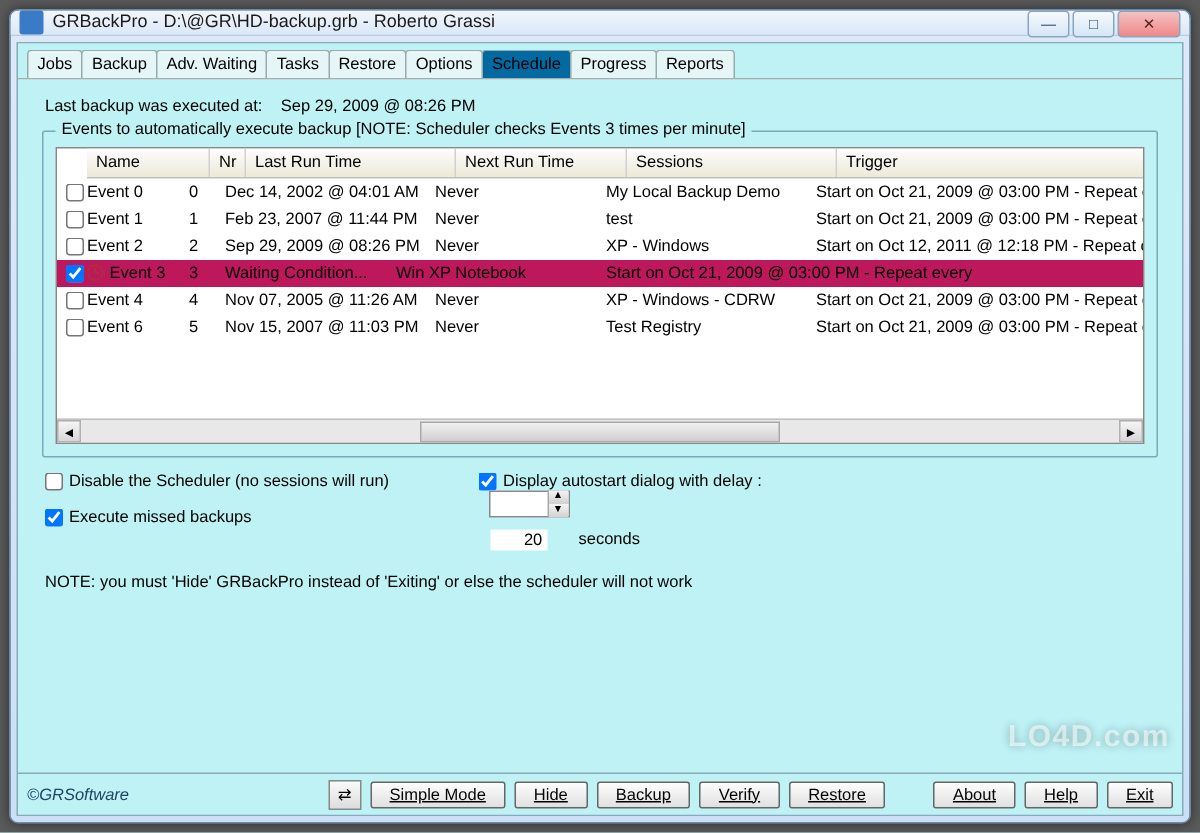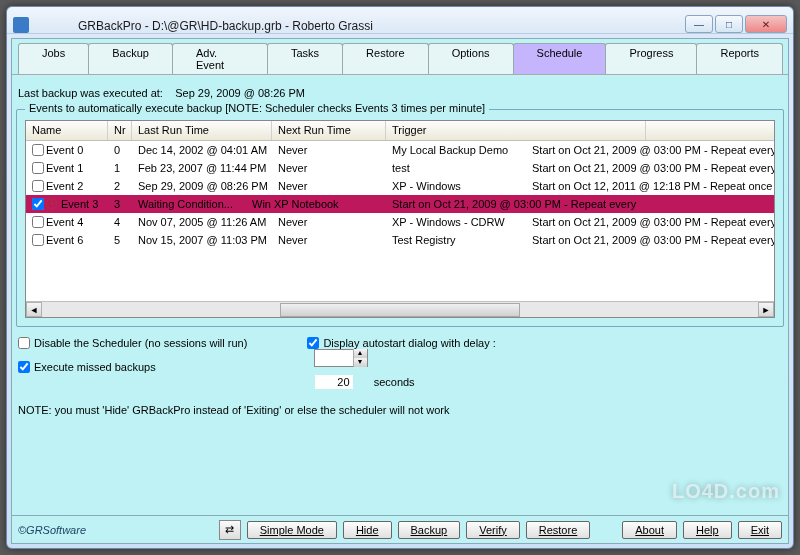--- a/index.html
+++ b/index.html
@@ -1,33 +1,33 @@
 <!DOCTYPE html>
 <html><head>
 <meta charset="utf-8">
 <style>
 * { box-sizing: border-box; margin: 0; padding: 0; }
 body { font-family: "Segoe UI", Tahoma, sans-serif; font-size: 11px; background: #5a5a5a; width: 800px; height: 555px; position: relative; overflow: hidden; }
 .window { position: absolute; top: 6px; left: 6px; right: 6px; bottom: 6px; background: linear-gradient(#dde9f7,#cbe0f5); border: 1px solid #6b8aab; border-radius: 6px; box-shadow: 0 0 8px rgba(0,0,0,0.5); display: flex; flex-direction: column; }
-.titlebar { height: 27px; display: flex; align-items: flex-end; padding: 0 6px; background: linear-gradient(#f1f6fc,#dbe8f7); border-bottom: 1px solid #b8cde2; border-radius: 6px 6px 0 0; gap: 43px; }
+.titlebar { height: 17px; display: flex; align-items: flex-start; padding: 0 6px; background: linear-gradient(#f1f6fc,#dbe8f7); border-bottom: 1px solid #b8cde2; border-radius: 6px 6px 0 0; }
 .titlebar .icon { width:16px; height:16px; background:#3a7bc8; border-radius:2px; margin-right:6px; }
 .titlebar .title { flex:1; color:#1a1a1a; font-size:12px; }
 .titlebar .winbtns { display:flex; gap:2px; }
 .winbtn { width:28px; height:18px; border:1px solid #8aa5c2; border-radius:3px; background:linear-gradient(#f5f9fd,#d6e6f5); display:flex; align-items:center; justify-content:center; font-size:10px; color:#2a4a6a; cursor:pointer; }
 .winbtn.close { width:42px; background:linear-gradient(#f5c2c2,#e88); color:#5a1a1a; }
 .client { flex:1; margin:4px; background:#bef2f5; border:1px solid #8ab; display:flex; flex-direction:column; position:relative; }
 .tabs { display:flex; padding:4px 6px 0 6px; gap:0; border-bottom:1px solid #aaa; background:#bef2f5; }
-.tab { padding:3px 23px; border:1px solid #9aa; border-bottom:none; background:#e6f5f5; margin-right:-1px; cursor:pointer; border-radius:3px 3px 0 0; font-size:11px; }
-.tab.active { background:#c4b5fd; position:relative; z-index:2; }
-.tabcontent { flex:1; background:#bef2f5; padding:8px 4px; display:flex; flex-direction:column; overflow:hidden; }
+.tab { padding:3px 6px; border:1px solid #9aa; border-bottom:none; background:#e6f5f5; margin-right:-1px; cursor:pointer; border-radius:3px 3px 0 0; font-size:11px; }
+.tab.active { background:#0369a1; position:relative; z-index:2; }
+.tabcontent { flex:1; background:#bef2f5; padding:8px 16px; display:flex; flex-direction:column; overflow:hidden; }
 .line1 { margin:4px 2px 10px 2px; }
 .groupbox { border:1px solid #7ab; border-radius:2px; padding:10px 8px 8px 8px; position:relative; margin-bottom:8px; }
 .groupbox .legend { position:absolute; top:-8px; left:8px; background:#bef2f5; padding:0 4px; font-size:11px; }
 .listwrap { border:1px solid #888; background:#fff; height:198px; overflow:hidden; position:relative; }
-.cols { display:flex; background:linear-gradient(#fdfdfd,#ece9d8); border-bottom:1px solid #c0c0c0; height:20px; }
+.cols { display:flex; background:linear-gradient(#fdfdfd,#ece9d8); border-bottom:1px solid #c0c0c0; height:20px;margin-left:20px; }
 .colh { padding:3px 6px; border-right:1px solid #d0d0d0; font-size:11px; white-space:nowrap; overflow:hidden; }
 .rows { overflow-x:auto; overflow-y:hidden; }
 .row { display:flex; height:18px; align-items:center; white-space:nowrap; }
 .row.sel { background:#be185d; }
 .cell { padding:1px 6px; font-size:11px; overflow:hidden; white-space:nowrap; }
 .cell.chk { display:flex; align-items:flex-start; gap:2px; }
 input[type=checkbox]{ width:12px; height:12px; }
 .c0{width:82px;min-width:82px;} .c1{width:24px;min-width:24px;} .c2{width:140px;min-width:140px;} .c3{width:114px;min-width:114px;} .c4{width:140px;min-width:140px;} .c5{width:260px;min-width:260px;}
 .hscroll { position:absolute; bottom:0; left:0; right:0; height:16px; background:#e8e8e8; border-top:1px solid #c0c0c0; display:flex; }
 .hscroll .sbtn { width:16px; background:linear-gradient(#f5f5f5,#d8d8d8); border:1px solid #b0b0b0; display:flex; align-items:center; justify-content:center; font-size:9px; cursor:pointer; }
@@ -64,21 +64,21 @@
       <div class="winbtn">—</div>
       <div class="winbtn">□</div>
       <div class="winbtn close">✕</div>
     </div>
   </div>
 
   <div class="client">
     <div class="tabs" id="tabs">
         <div class="tab">Jobs</div>
         <div class="tab">Backup</div>
-        <div class="tab">Adv. Event</div>
+        <div class="tab">Adv. Waiting</div>
         <div class="tab">Tasks</div>
         <div class="tab">Restore</div>
         <div class="tab">Options</div>
         <div class="tab active">Schedule</div>
         <div class="tab">Progress</div>
         <div class="tab">Reports</div>
       </div>
 
     <div class="tabcontent">
       <div class="line1">
@@ -88,20 +88,21 @@
 
       <div class="groupbox">
         <div class="legend">Events to automatically execute backup [NOTE: Scheduler checks Events 3 times per minute]</div>
 
         <div class="listwrap">
           <div class="cols" id="cols">
               <div class="colh c0">Name</div>
               <div class="colh c1">Nr</div>
               <div class="colh c2">Last Run Time</div>
               <div class="colh c3">Next Run Time</div>
+              <div class="colh c4">Sessions</div>
               <div class="colh c5">Trigger</div>
             </div>
           <div class="rows" id="rows">
               <div class="row">
                 <div class="cell chk c0">
                   <input type="checkbox" style="">
                   <span>Event 0</span>
                 </div>
                 <div class="cell c1">0</div>
                 <div class="cell c2">Dec 14, 2002 @ 04:01 AM</div>

